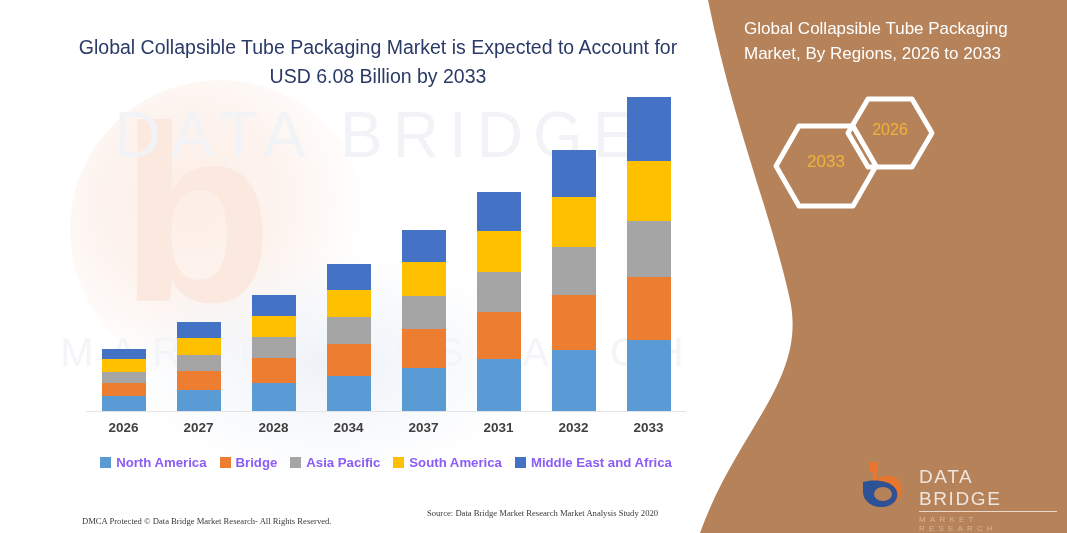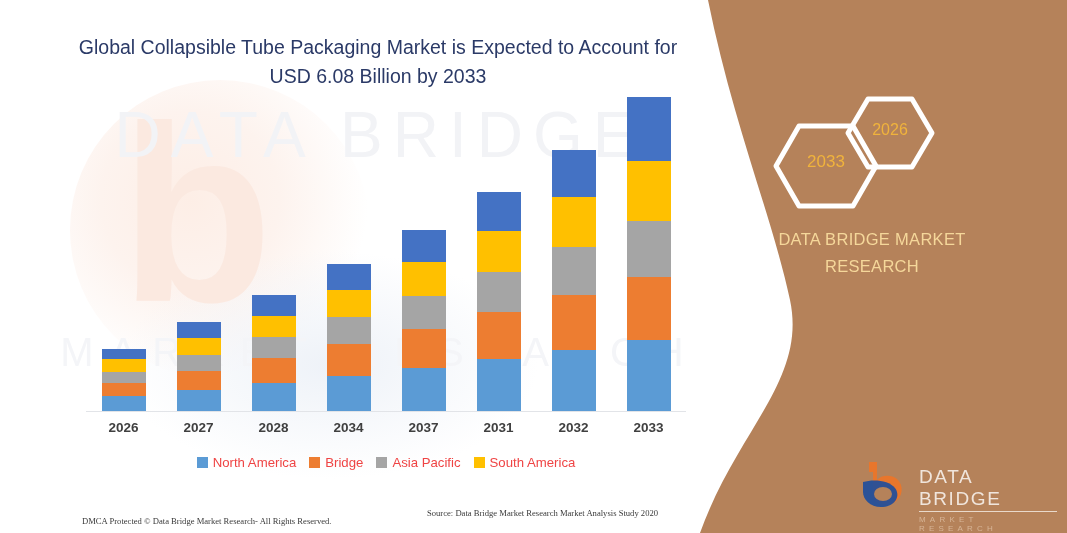--- a/index.html
+++ b/index.html
@@ -53,21 +53,21 @@
 
   .xlabels{position:absolute;left:86px;top:420px;width:600px;display:flex;}
   .xlabel{flex:1;text-align:center;font-size:13.5px;font-weight:700;color:#404040;}
 
   .legend{
     position:absolute;left:86px;top:455px;width:600px;
     display:flex;justify-content:center;align-items:center;gap:13px;
   }
   .lg-item{display:flex;align-items:center;gap:5px;}
   .lg-sw{width:11px;height:11px;display:block;}
-  .lg-tx{font-size:13.2px;font-weight:400;color:#ef4444;white-space:nowrap;}
+  .lg-tx{font-size:13.2px;font-weight:700;color:#8b5cf6;white-space:nowrap;}
 
   .footer{position:absolute;left:0;top:508px;width:700px;}
   .foot-l{position:absolute;left:82px;top:0;font-size:8.6px;color:#3a3a3a;font-family:"Liberation Serif", serif;white-space:nowrap;margin-top:8px;}
   .foot-r{position:absolute;left:427px;top:0;font-size:8.6px;color:#3a3a3a;font-family:"Liberation Serif", serif;white-space:nowrap;}
 
   
   .panel{position:absolute;right:0;top:0;width:390px;height:533px;overflow:hidden;}
   .panel svg{position:absolute;left:0;top:0;}
   .panel-inner{position:absolute;left:0;top:0;width:390px;height:533px;}
 
@@ -211,54 +211,55 @@
         <span class="lg-tx">Bridge</span>
       </div>
       <div class="lg-item">
         <span class="lg-sw" style="background: rgb(165, 165, 165);"></span>
         <span class="lg-tx">Asia Pacific</span>
       </div>
       <div class="lg-item">
         <span class="lg-sw" style="background: rgb(255, 192, 0);"></span>
         <span class="lg-tx">South America</span>
       </div>
+      <div class="lg-item">
+        <span class="lg-sw" style="background: rgb(68, 114, 196);"></span>
+        <span class="lg-tx">Middle East and Africa</span>
+      </div>
     </div>
 
   <div class="footer">
     <div class="foot-l">DMCA Protected © Data Bridge Market Research-  All Rights Reserved.</div>
     <div class="foot-r">Source: Data Bridge Market Research  Market Analysis Study 2020</div>
   </div>
 
   <div class="panel">
     <svg width="390" height="533" viewBox="0 0 390 533">
       <path id="panel-path" d="M 31 0 L 390 0 L 390 533 L 23 533 C 60 430 130 380 113 300 C 96 220 55 120 31 0 Z" fill="#b5825a"></path>
     </svg>
 
     <div class="panel-inner">
+      <div class="panel-title">Global Collapsible Tube Packaging Market, By Regions, 2026 to 2033</div>
 
       <div class="hex-group">
         <div class="hex" id="hex-2033">
           <svg width="108" height="88" viewBox="0 0 108 88">
             <polygon points="27,4 81,4 104,44 81,84 27,84 4,44" fill="none" stroke="#ffffff" stroke-width="5" stroke-linejoin="round"></polygon>
           </svg>
           <div class="hex-label">2033</div>
         </div>
 
         <div class="hex" id="hex-2026">
           <svg width="92" height="76" viewBox="0 0 92 76">
             <polygon points="24,4 68,4 88,38 68,72 24,72 4,38" fill="none" stroke="#ffffff" stroke-width="5" stroke-linejoin="round"></polygon>
           </svg>
           <div class="hex-label">2026</div>
         </div>
       </div>
 
-      <div class="brand">
-        <div>DATA BRIDGE MARKET</div>
-        <div>RESEARCH</div>
-      </div>
 
       <div class="logo">
         <div class="logo-mark">
           <svg width="56" height="50" viewBox="0 0 56 50">
             <path d="M10 2 L18 2 L18 20 C22 15 32 14 38 19 C45 25 44 37 36 42 C29 47 18 45 14 38 L14 12 L10 12 Z" fill="#e8762c"></path>
             <path d="M4 22 C14 19 30 20 36 28 C42 36 36 46 24 47 C12 48 4 40 4 32 Z" fill="#1f4e9c" opacity="0.92"></path>
             <ellipse cx="24" cy="34" rx="9" ry="7" fill="#b5825a"></ellipse>
           </svg>
         </div>
         <div class="logo-text">

